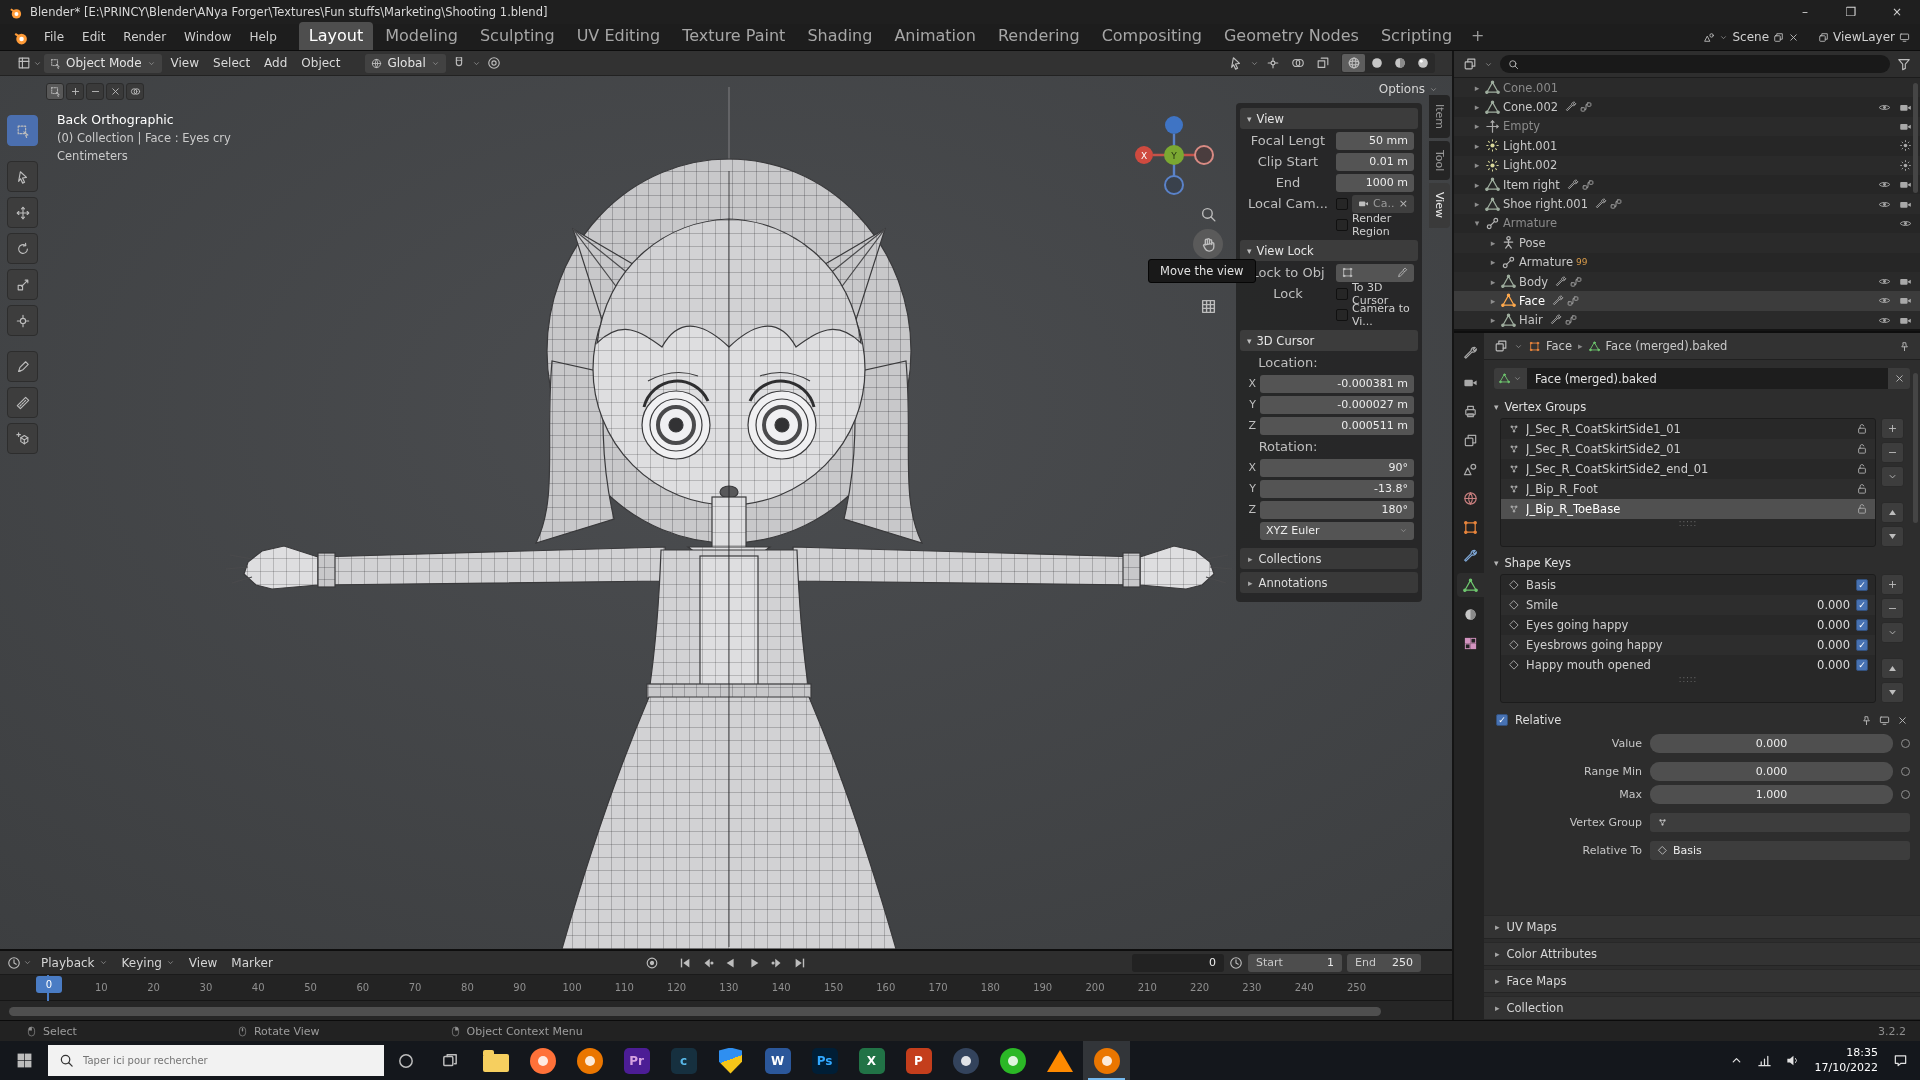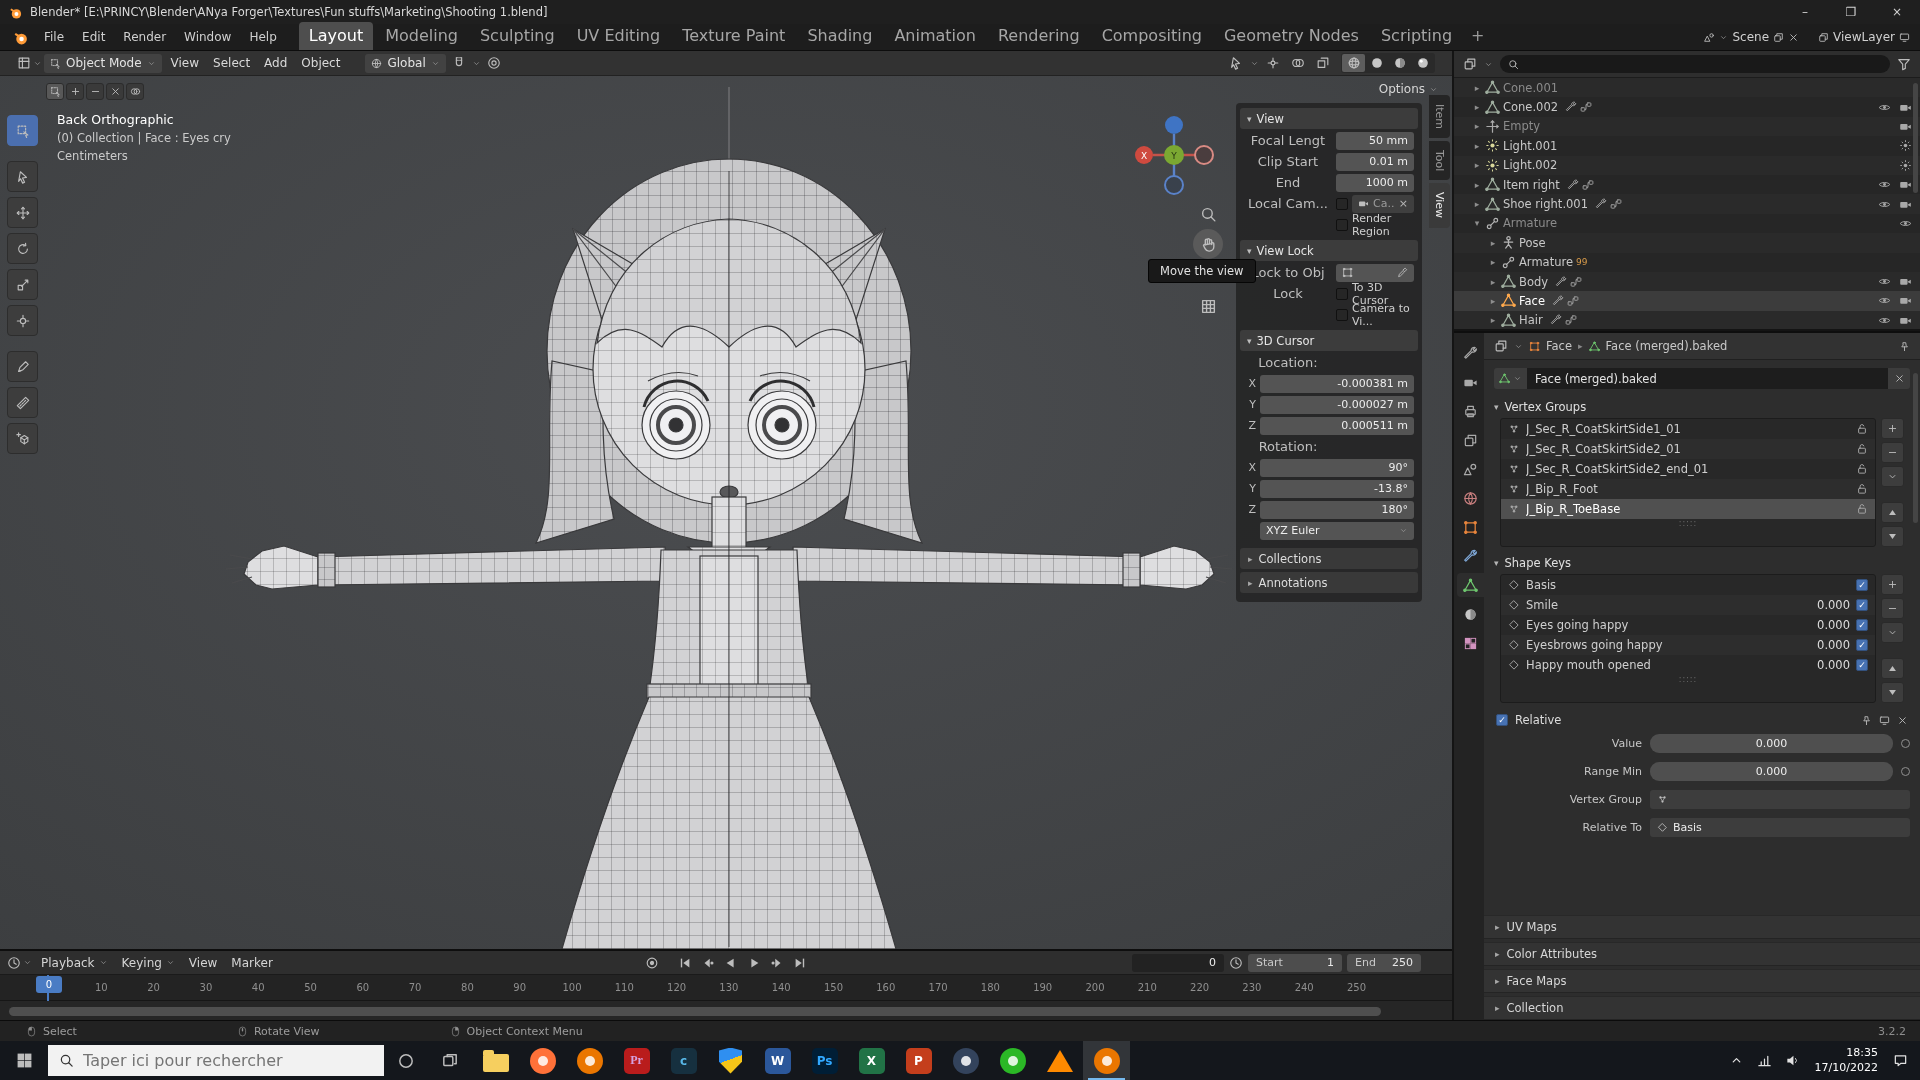--- a/index.html
+++ b/index.html
@@ -162,21 +162,21 @@
 .st-item .icon{width:11px;height:15px;color:#8f8f8f}
 #st-1{margin-left:26px}#st-2{margin-left:160px}#st-3{margin-left:130px}
 .st-ver{margin-left:auto;padding-right:14px;color:#8d8d8d}
 
 
 #taskbar{position:absolute;left:0;top:1041px;width:1920px;height:39px;background:#14171c;display:flex;align-items:stretch}
 .tb-start{width:48px;display:flex;align-items:center;justify-content:center;color:#e8e8e8}
 .tb-start .icon{width:17px;height:17px}
 .tb-search{width:336px;margin:4px 0;background:#f2f2f2;display:flex;align-items:center;gap:9px;padding:0 11px;color:#444}
 .tb-search .icon{color:#333;width:15px;height:15px}
-.tb-search input{border:none;background:none;outline:none;font-size:16px;color:#555;flex:1}
+.tb-search input{border:none;background:none;outline:none;font-size:10px;color:#555;flex:1}
 .tb-btn{width:44px;display:flex;align-items:center;justify-content:center;color:#e8e8e8}
 .tb-btn .icon{width:18px;height:18px}
 #tb-apps{display:flex}
 .tb-app{width:47px;display:flex;align-items:center;justify-content:center;position:relative}
 .tb-app.active{background:rgba(255,255,255,0.13)}
 .tb-app.active::after{content:"";position:absolute;bottom:0;left:5px;right:5px;height:2px;background:#76b9ed}
 .g-circle{width:26px;height:26px;border-radius:50%;position:relative}
 .g-circle.inner::after{content:"";position:absolute;left:8px;top:8px;width:10px;height:10px;border-radius:50%;background:rgba(255,255,255,0.85)}
 .g-square{width:26px;height:26px;border-radius:5px;display:flex;align-items:center;justify-content:center;font-weight:bold;font-size:12px}
 .g-folder{width:26px;height:18px;background:#f6cf5f;border-radius:2px;position:relative;margin-top:4px}
@@ -1789,20 +1789,27 @@
         </div>
         <span class="pdot"></span>
       </div>
     <div class="prow">
         <span class="plabel">Range Min</span>
         <div class="pfield">
           <span>0.000</span>
         </div>
         <span class="pdot"></span>
       </div>
+    <div class="prow" style="margin-top:-1px">
+        <span class="plabel">Max</span>
+        <div class="pfield">
+          <span>1.000</span>
+        </div>
+        <span class="pdot"></span>
+      </div>
     <div class="prow">
         <span class="plabel">Vertex Group</span>
         <div class="pfield flat">
           <span class="icon sm">
             <svg viewBox="0 0 16 16">
               <circle cx="5" cy="5" r="1.6" fill="currentColor"></circle>
               <circle cx="11" cy="5" r="1.6" fill="currentColor"></circle>
               <circle cx="8" cy="11" r="1.6" fill="currentColor"></circle>
               <path d="M5 5h6M5 5l3 6M11 5l-3 6" stroke="currentColor" stroke-width="1"></path>
             </svg>
@@ -1918,21 +1925,21 @@
       <div class="tb-app">
         <div class="g-folder"></div>
       </div>
       <div class="tb-app">
         <div class="g-circle inner" style="background: rgb(255, 113, 57);"></div>
       </div>
       <div class="tb-app">
         <div class="g-circle inner" style="background: rgb(234, 118, 0);"></div>
       </div>
       <div class="tb-app">
-        <div class="g-square" style="background: #b91c1c; color: rgb(214, 161, 224); font-family: Liberation Serif, serif;">Pr</div>
+        <div class="g-square" style="background: #4c1d95; color: rgb(214, 161, 224);">Pr</div>
       </div>
       <div class="tb-app">
         <div class="g-square" style="background: rgb(22, 48, 63); color: rgb(88, 184, 232);">c</div>
       </div>
       <div class="tb-app">
         <div class="g-shield"></div>
       </div>
       <div class="tb-app">
         <div class="g-square" style="background: rgb(43, 87, 154); color: rgb(255, 255, 255);">W</div>
       </div>

